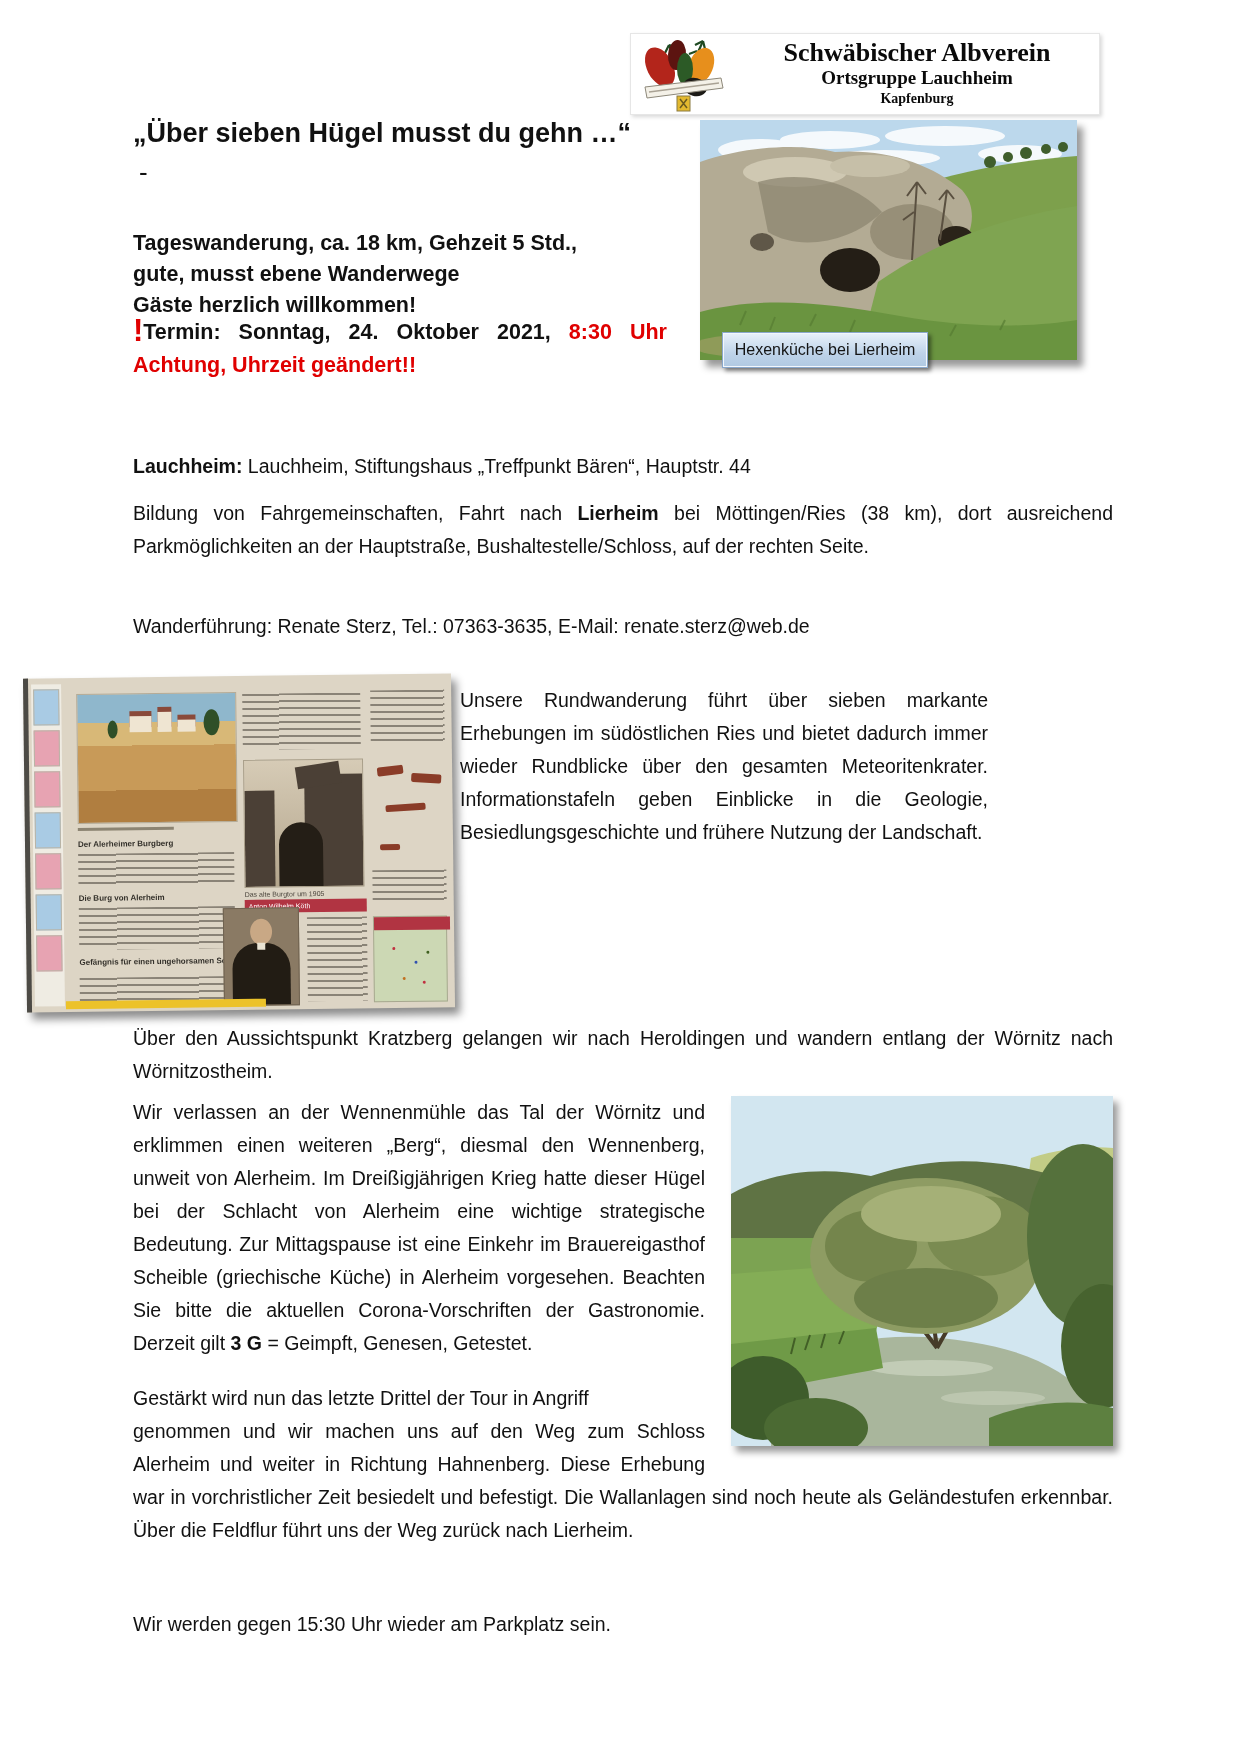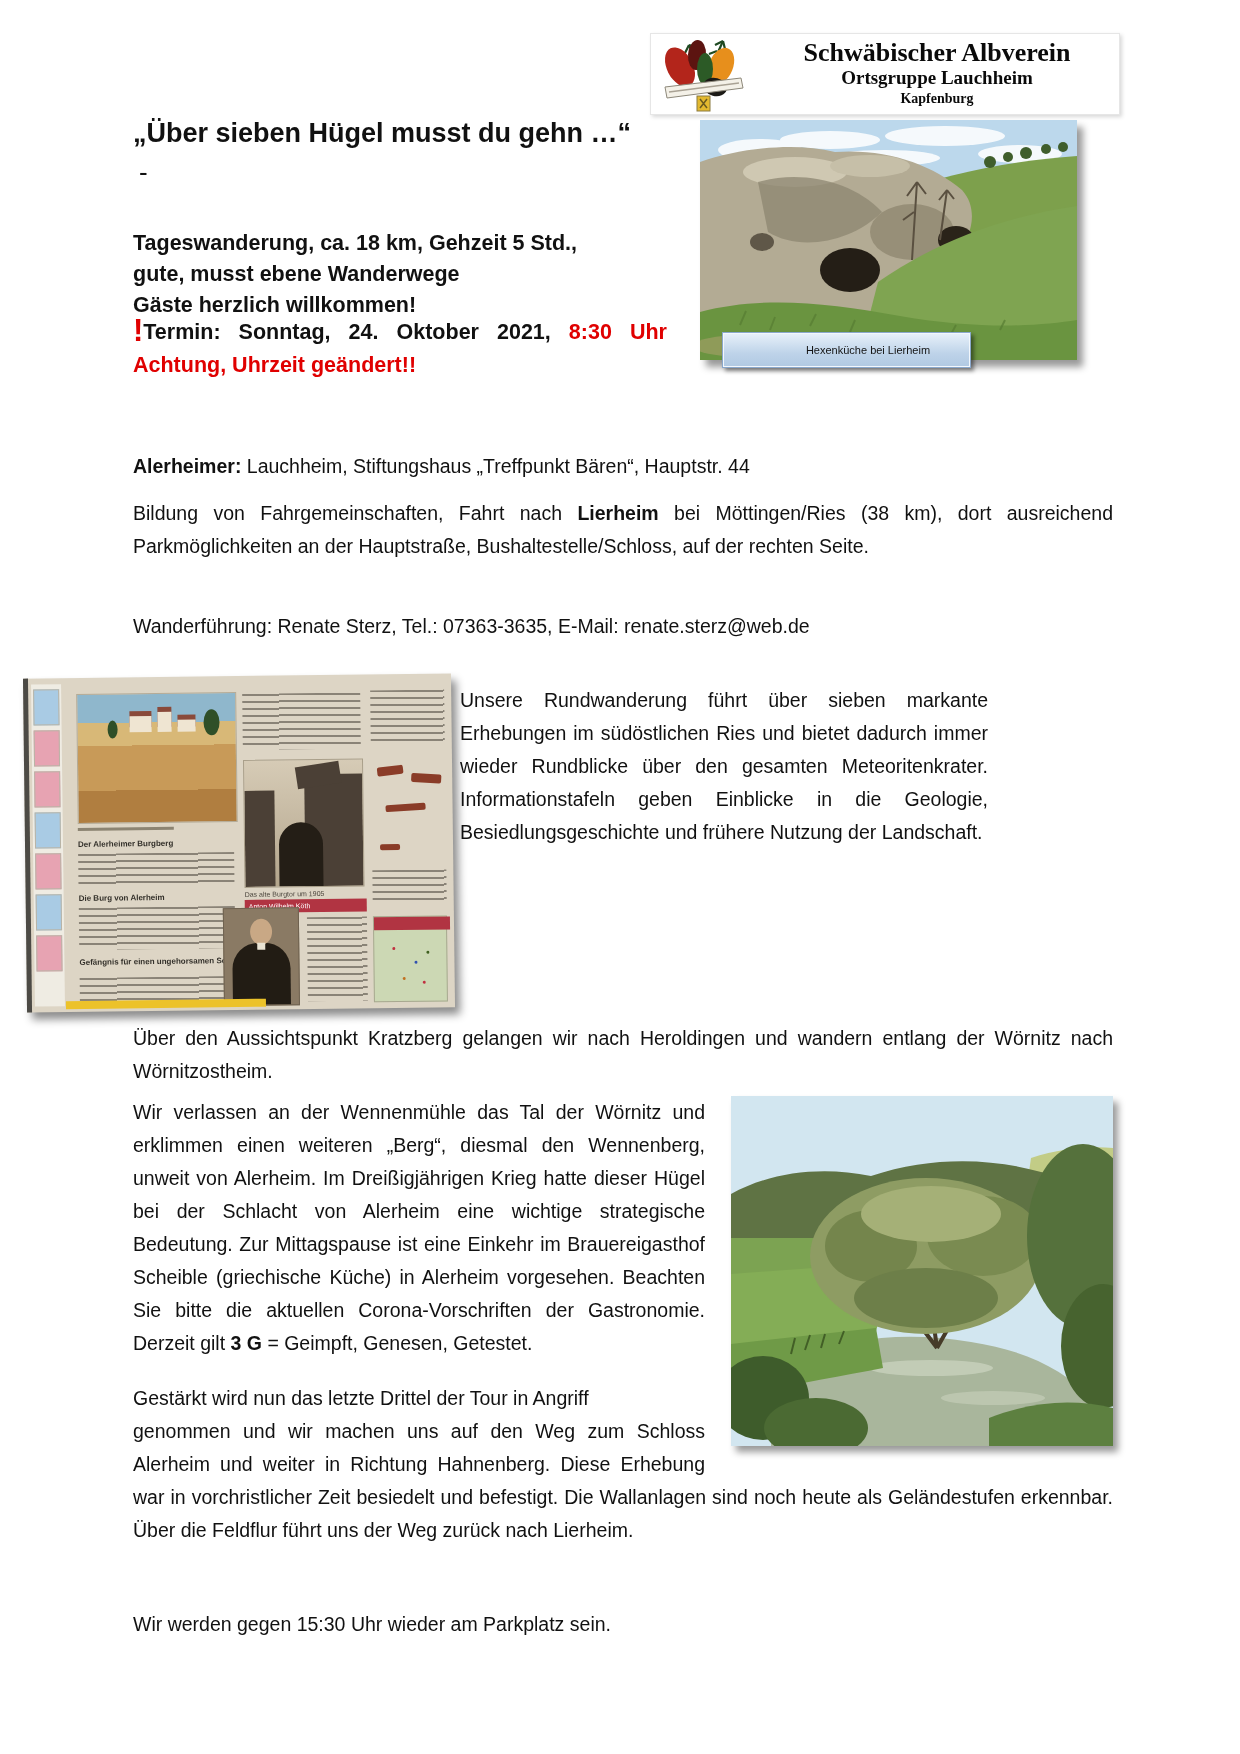--- a/index.html
+++ b/index.html
@@ -1,20 +1,20 @@
 <!DOCTYPE html>
 <html><head>
 <meta charset="utf-8">
 <style>
   html,body{margin:0;padding:0;background:#fff;}
   .page{position:relative;width:1240px;height:1754px;background:#fff;overflow:hidden;
         font-family:"Liberation Sans",sans-serif;color:#111;}
   
   .logo-box{position:absolute;left:630px;top:33px;width:468px;height:80px;background:#fff;
-            border:1px solid #e6e6e6;box-shadow:2px 2px 4px #d8d8d8;display:flex;align-items:center;margin-left:20px;}
+            border:1px solid #e6e6e6;box-shadow:2px 2px 4px #d8d8d8;display:flex;align-items:center;}
   .logo-art{width:104px;height:78px;flex:0 0 auto;}
   .org-text{flex:1;text-align:center;font-family:"Liberation Serif",serif;font-weight:bold;color:#0a0a0a;}
   .org1{font-size:26px;line-height:28px;}
   .org2{font-size:19px;line-height:21px;}
   .org3{font-size:14px;line-height:21px;}
   
   .title{position:absolute;left:133px;top:116px;width:545px;font-size:27px;font-weight:bold;line-height:34px;}
   .dash-row{position:absolute;left:133px;top:156px;width:532px;padding-left:35px;box-sizing:border-box;
             font-size:26px;font-weight:bold;line-height:33px;text-align:justify;}
   .dash-row .dash{position:absolute;left:6px;top:0;font-weight:normal;}
@@ -23,21 +23,21 @@
   .termin-line{text-align:justify;text-align-last:justify;white-space:normal;}
   .excl{color:#e00000;font-size:31px;line-height:20px;vertical-align:-2px;}
   .red{color:#e00000;}
   .nw{white-space:nowrap;}
   
   .photo1{position:absolute;left:700px;top:120px;width:377px;height:240px;box-shadow:6px 7px 7px rgba(0,0,0,.40);}
   .photo1 svg{display:block;}
   .caption-box{position:absolute;left:22px;top:212px;width:204px;height:34px;
                background:linear-gradient(#e8f1fa,#bed3e9 60%,#b0c9e2);
                border:1px solid #8aa8cc;box-shadow:3px 3px 4px rgba(0,0,0,.45), inset 0 0 0 1px #f2f7fc;
-               display:flex;align-items:center;justify-content:center;font-size:11px;color:#141414;padding-left:43px;}
+               display:flex;align-items:center;justify-content:center;font-size:16px;color:#141414;}
   
   .para{position:absolute;left:133px;width:980px;font-size:19.5px;line-height:33px;}
   .just{text-align:justify;}
   .b{font-weight:bold;}
   .treff{top:450px;}
   .bildung{top:497px;}
   .wander{top:610px;}
   
   .board{position:absolute;left:25px;top:676px;width:423px;height:334px;background:#ddd5c5;
          border-left:5px solid #4c4a45;box-shadow:5px 7px 9px rgba(0,0,0,.45);transform:rotate(-0.7deg);}
@@ -165,21 +165,21 @@
       </g>
       <path d="M0,192 C60,176 125,182 200,196 C280,210 340,206 377,200 L377,240 L0,240 Z" fill="#6a9440"></path>
       <ellipse cx="45" cy="226" rx="52" ry="11" fill="#a8a06a" opacity="0.6"></ellipse>
       <g stroke="#577d33" stroke-width="2" opacity="0.7">
         <path d="M40,205 l6,-14 M70,210 l5,-13 M110,206 l6,-12 M150,212 l5,-12 M250,216 l6,-11 M300,210 l5,-10"></path>
       </g>
     </svg>
     <div class="caption-box">Hexenküche bei Lierheim</div>
   </div>
 
-  <div class="para treff"><span class="b">Alerheimer:</span><span> Lauchheim, Stiftungshaus „Treffpunkt Bären“, Hauptstr. 44</span></div>
+  <div class="para treff"><span class="b">Lauchheim:</span><span> Lauchheim, Stiftungshaus „Treffpunkt Bären“, Hauptstr. 44</span></div>
 
   <div class="para bildung just"><span>Bildung von Fahrgemeinschaften, Fahrt nach </span><span class="b">Lierheim</span><span> bei Möttingen/Ries (38 km), dort ausreichend Parkmöglichkeiten an der Hauptstraße, Bushaltestelle/Schloss, auf der rechten Seite.</span></div>
 
   <div class="para wander">Wanderführung: Renate Sterz, Tel.: 07363-3635, E-Mail: renate.sterz@web.de</div>
 
   <div class="board">
     <div class="legend">
       <div class="sw blue"></div>
       <div class="sw pink"></div>
       <div class="sw pink"></div>

